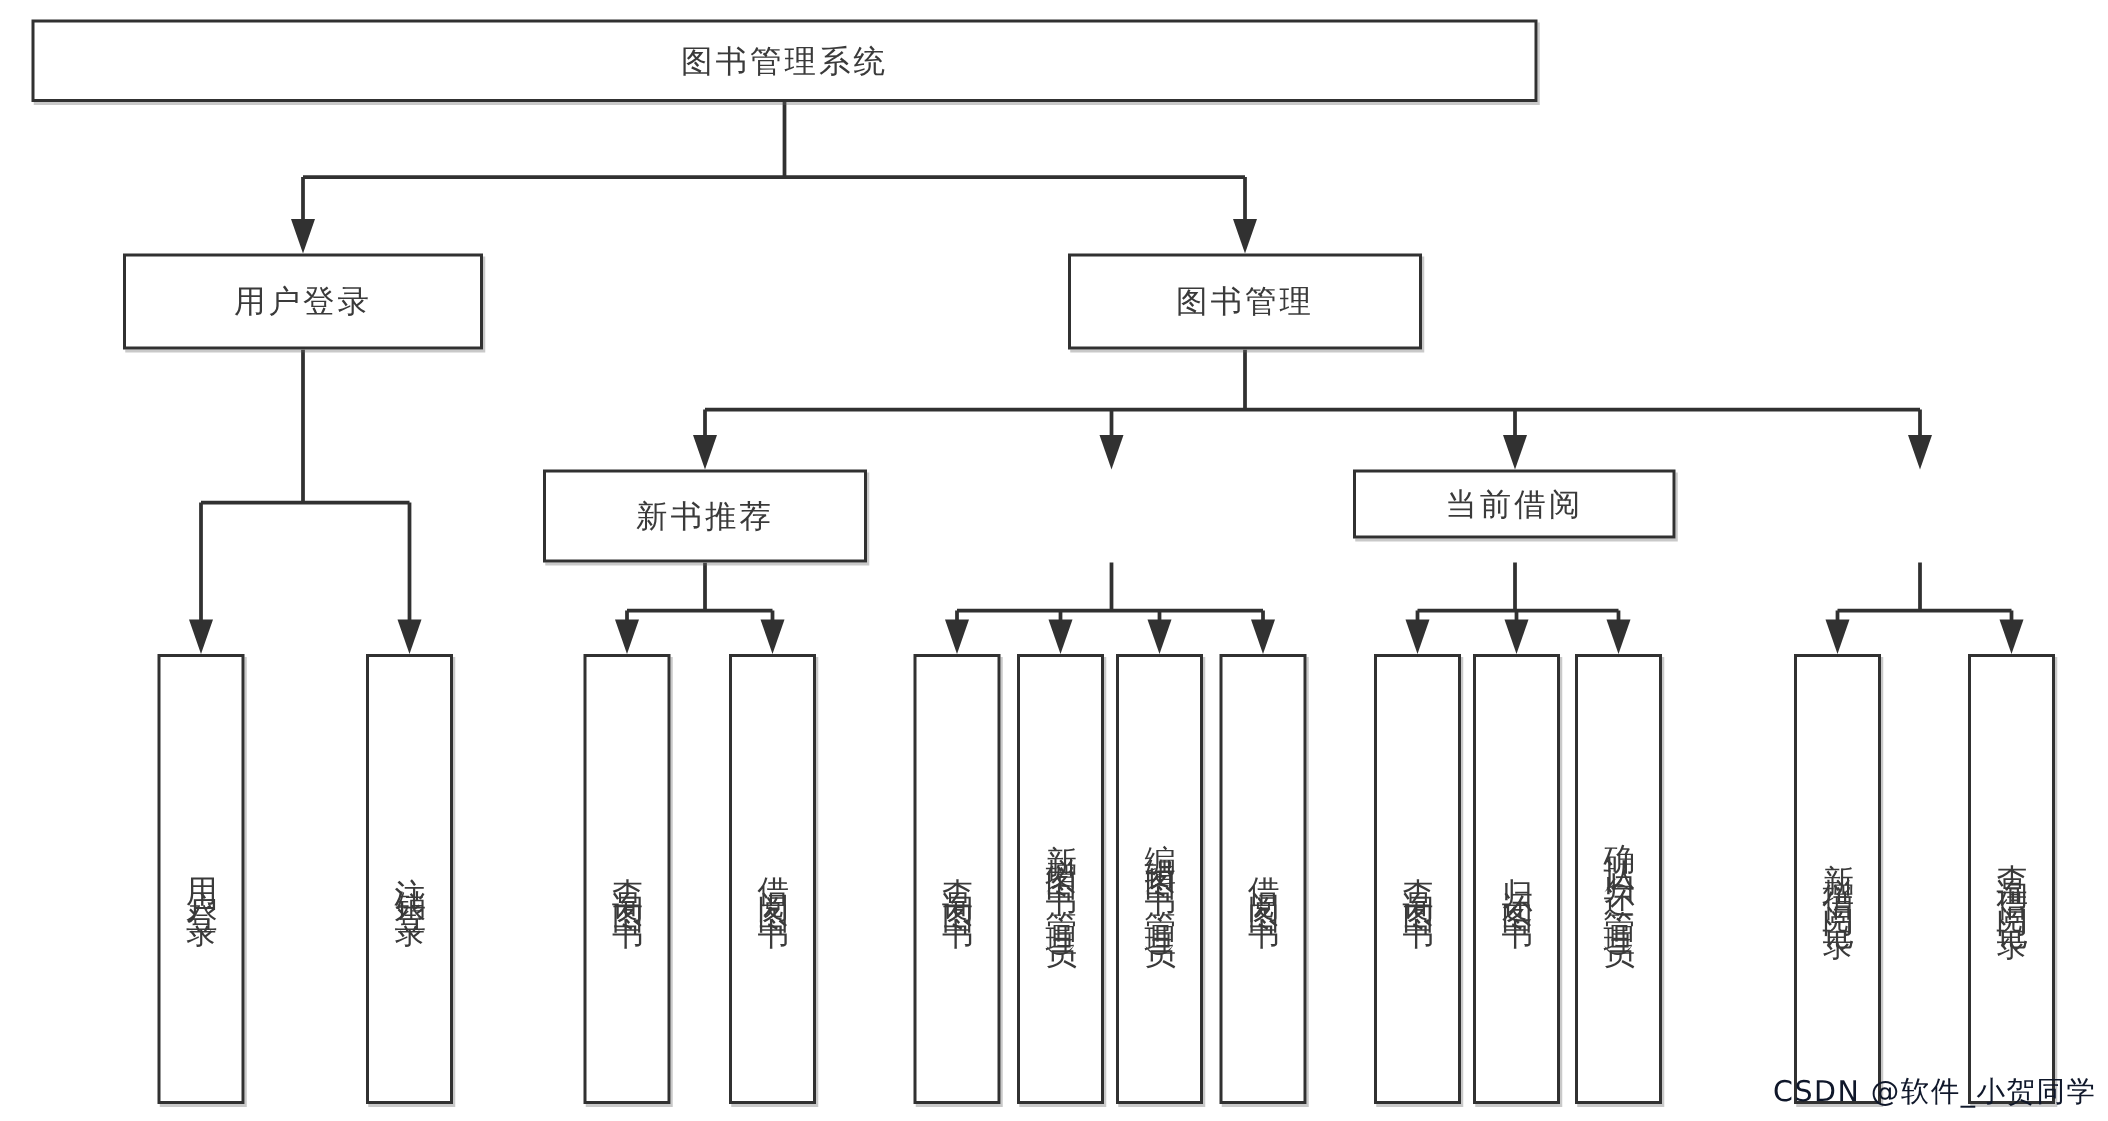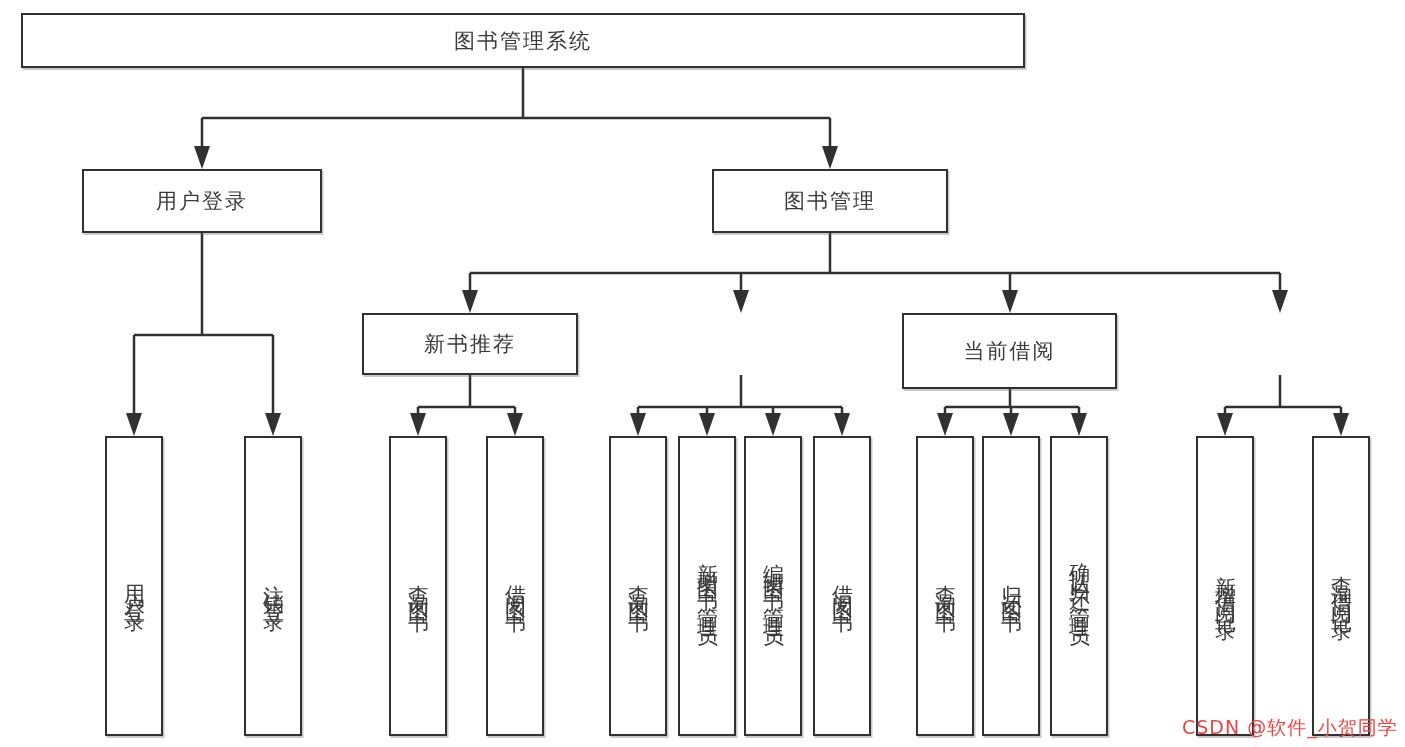--- a/index.html
+++ b/index.html
@@ -45,21 +45,21 @@
     letter-spacing: 9px;
     color: #3a3a3a;
     line-height: 1;
   }
   #watermark {
     position: absolute;
     left: 1182px;
     top: 715px;
     z-index: 3;
     font-size: 19px;
-    color: #ef4444;
+    color: #0f172a;
     white-space: nowrap;
     letter-spacing: 1px;
   }
   svg path {
     stroke: #313131;
     stroke-width: 2.5;
     fill: none;
   }
   svg polygon {
     fill: #313131;
@@ -128,21 +128,21 @@
   <div class="node" style="left:82px; top:169px; width:240px; height:64px">
     <span class="hlabel">用户登录</span>
   </div>
   <div class="node" style="left:362px; top:313px; width:216px; height:62px">
     <span class="hlabel">新书推荐</span>
   </div>
 
   <div class="node" style="left:712px; top:169px; width:236px; height:64px">
     <span class="hlabel">图书管理</span>
   </div>
-  <div class="node" style="left:902px; top:313px; width:215px; height:76px">
+  <div class="node" style="left:902px; top:313px; width:215px; height:46px">
     <span class="hlabel">当前借阅</span>
   </div>
 
   <div class="node" style="left:105px; top:436px; width:58px; height:300px">
     <span class="vlabel">用户登录</span>
   </div>
   <div class="node" style="left:244px; top:436px; width:58px; height:300px">
     <span class="vlabel">注销登录</span>
   </div>
 

